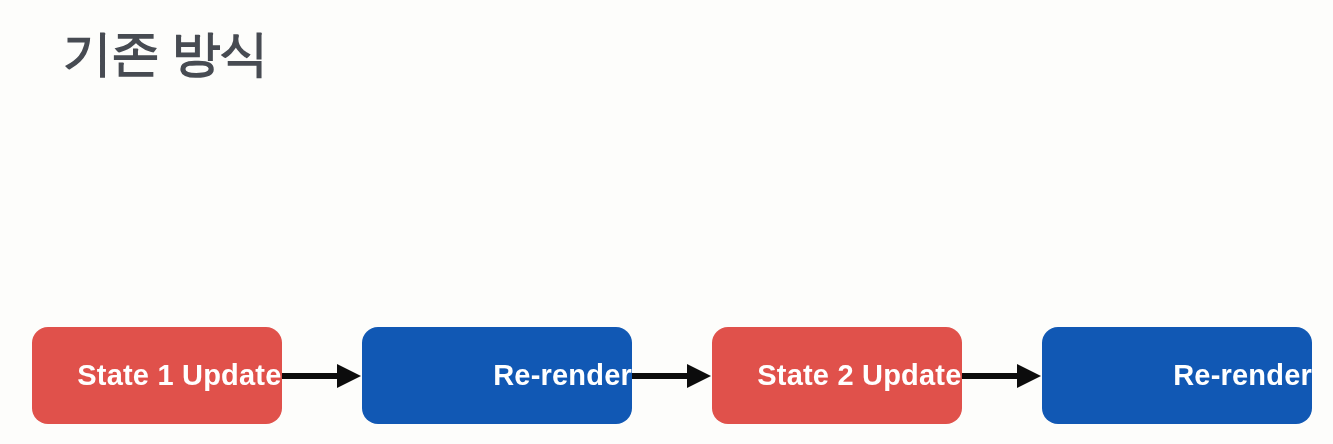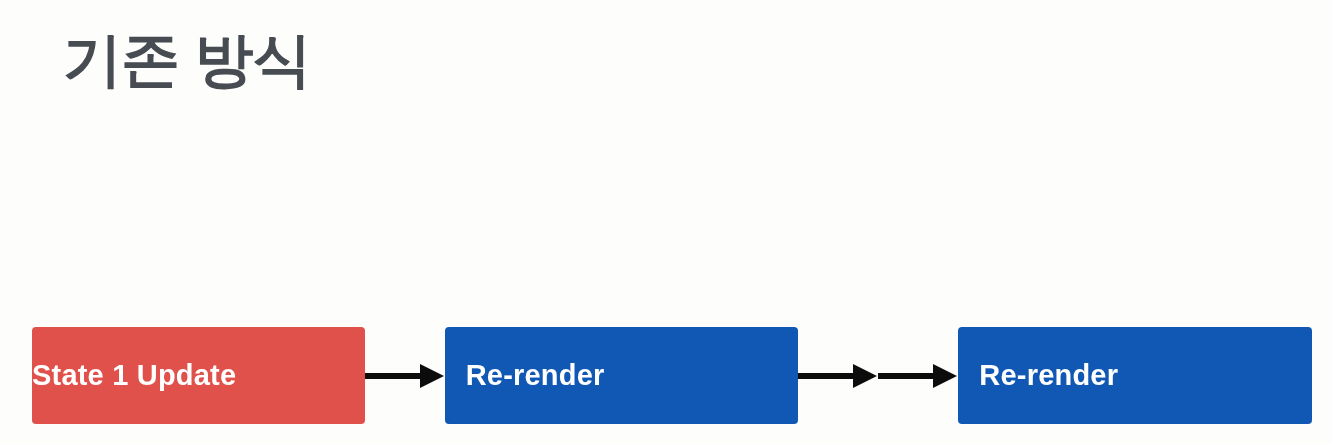--- a/index.html
+++ b/index.html
@@ -26,42 +26,42 @@
     position: relative;
     width: 1333px;
     height: 444px;
     background: var(--bg);
   }
   .slide-title {
     position: absolute;
     left: 63px;
     top: 22px;
     margin: 0;
-    font-size: 59px;
+    font-size: 49px;
     line-height: 1.3;
     font-weight: 800;
     letter-spacing: -1px;
     color: var(--title-color);
   }
   .flow {
     position: absolute;
     left: 32px;
     top: 327px;
     width: 1280px;
     height: 97px;
     display: flex;
     align-items: center;
   }
   .flow-node {
     flex: 1 1 0;
     height: 97px;
-    border-radius: 4px;
+    border-radius: 16px;
     display: flex;
     align-items: center;
-    justify-content: flex-start;
+    justify-content: flex-end;
   }
   .flow-node.state { background: var(--state-color); }
   .flow-node.render { background: var(--render-color); padding-left: 21px; }
   .node-label {
     color: var(--box-text);
     font-size: 29px;
     font-weight: 700;
     letter-spacing: 0.2px;
     white-space: nowrap;
   }
@@ -99,20 +99,23 @@
 
     <div class="flow-node render">
       <span class="node-label">Re-render</span>
     </div>
 
     <svg class="flow-arrow" viewBox="0 0 80 30" preserveAspectRatio="none">
       <line x1="0" y1="15" x2="60" y2="15"></line>
       <polygon points="55,3 79,15 55,27"></polygon>
     </svg>
 
+    <div class="flow-node state">
+      <span class="node-label">State 2 Update</span>
+    </div>
 
     <svg class="flow-arrow" viewBox="0 0 80 30" preserveAspectRatio="none">
       <line x1="0" y1="15" x2="60" y2="15"></line>
       <polygon points="55,3 79,15 55,27"></polygon>
     </svg>
 
     <div class="flow-node render">
       <span class="node-label">Re-render</span>
     </div>
 

